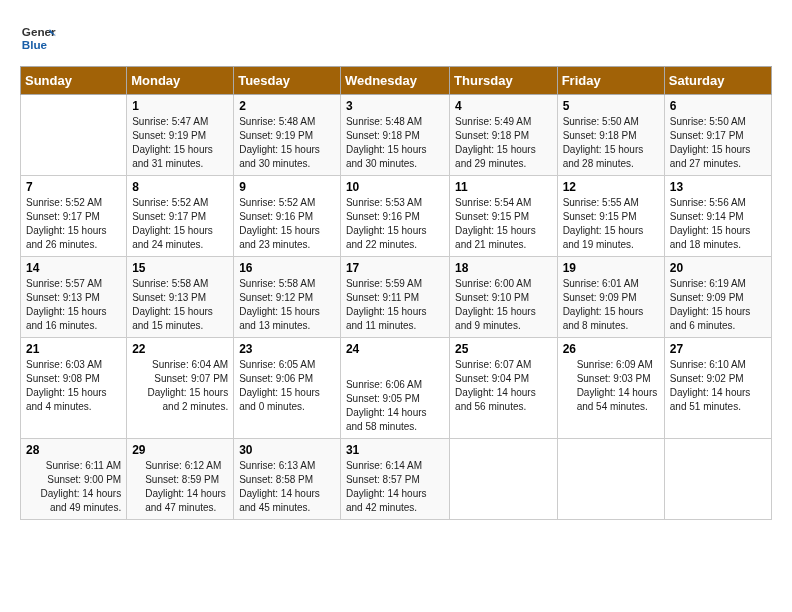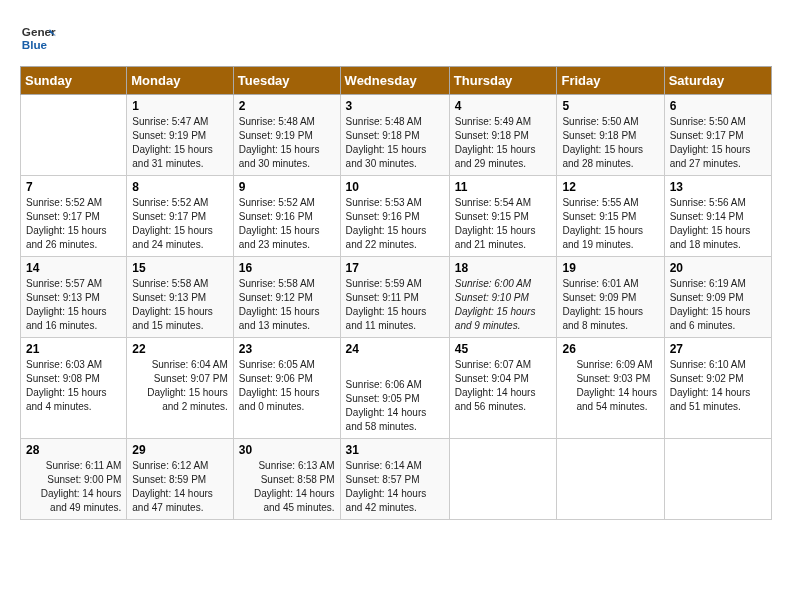--- a/index.html
+++ b/index.html
@@ -227,21 +227,21 @@
         </td>
         <td>
           <div class="day-number">17</div>
           <div class="day-info" style="white-space: pre-line;">Sunrise: 5:59 AM
 Sunset: 9:11 PM
 Daylight: 15 hours
 and 11 minutes.</div>
         </td>
         <td>
           <div class="day-number">18</div>
-          <div class="day-info" style="white-space: pre-line; font-style: italic;">Sunrise: 6:00 AM
+          <div class="day-info" style="white-space: pre-line;">Sunrise: 6:00 AM
 Sunset: 9:10 PM
 Daylight: 15 hours
 and 9 minutes.</div>
         </td>
         <td>
           <div class="day-number">19</div>
           <div class="day-info" style="white-space: pre-line;">Sunrise: 6:01 AM
 Sunset: 9:09 PM
 Daylight: 15 hours
 and 8 minutes.</div>
@@ -277,21 +277,21 @@
 and 0 minutes.</div>
         </td>
         <td>
           <div class="day-number">24</div>
           <div class="day-info" style="white-space: pre-line; margin-top: 22px;">Sunrise: 6:06 AM
 Sunset: 9:05 PM
 Daylight: 14 hours
 and 58 minutes.</div>
         </td>
         <td>
-          <div class="day-number">45</div>
+          <div class="day-number">25</div>
           <div class="day-info" style="white-space: pre-line;">Sunrise: 6:07 AM
 Sunset: 9:04 PM
 Daylight: 14 hours
 and 56 minutes.</div>
         </td>
         <td>
           <div class="day-number">26</div>
           <div class="day-info" style="white-space: pre-line; margin-left: 14px;">Sunrise: 6:09 AM
 Sunset: 9:03 PM
 Daylight: 14 hours
@@ -308,28 +308,28 @@
       <tr>
         <td>
           <div class="day-number">28</div>
           <div class="day-info" style="white-space: pre-line; text-align: right;">Sunrise: 6:11 AM
 Sunset: 9:00 PM
 Daylight: 14 hours
 and 49 minutes.</div>
         </td>
         <td>
           <div class="day-number">29</div>
-          <div class="day-info" style="white-space: pre-line;">Sunrise: 6:12 AM
+          <div class="day-info" style="white-space: pre-line; margin-left: 13px;">Sunrise: 6:12 AM
 Sunset: 8:59 PM
 Daylight: 14 hours
 and 47 minutes.</div>
         </td>
         <td>
           <div class="day-number">30</div>
-          <div class="day-info" style="white-space: pre-line; text-align: right;">Sunrise: 6:13 AM
+          <div class="day-info" style="white-space: pre-line;">Sunrise: 6:13 AM
 Sunset: 8:58 PM
 Daylight: 14 hours
 and 45 minutes.</div>
         </td>
         <td>
           <div class="day-number">31</div>
           <div class="day-info" style="white-space: pre-line;">Sunrise: 6:14 AM
 Sunset: 8:57 PM
 Daylight: 14 hours
 and 42 minutes.</div>

